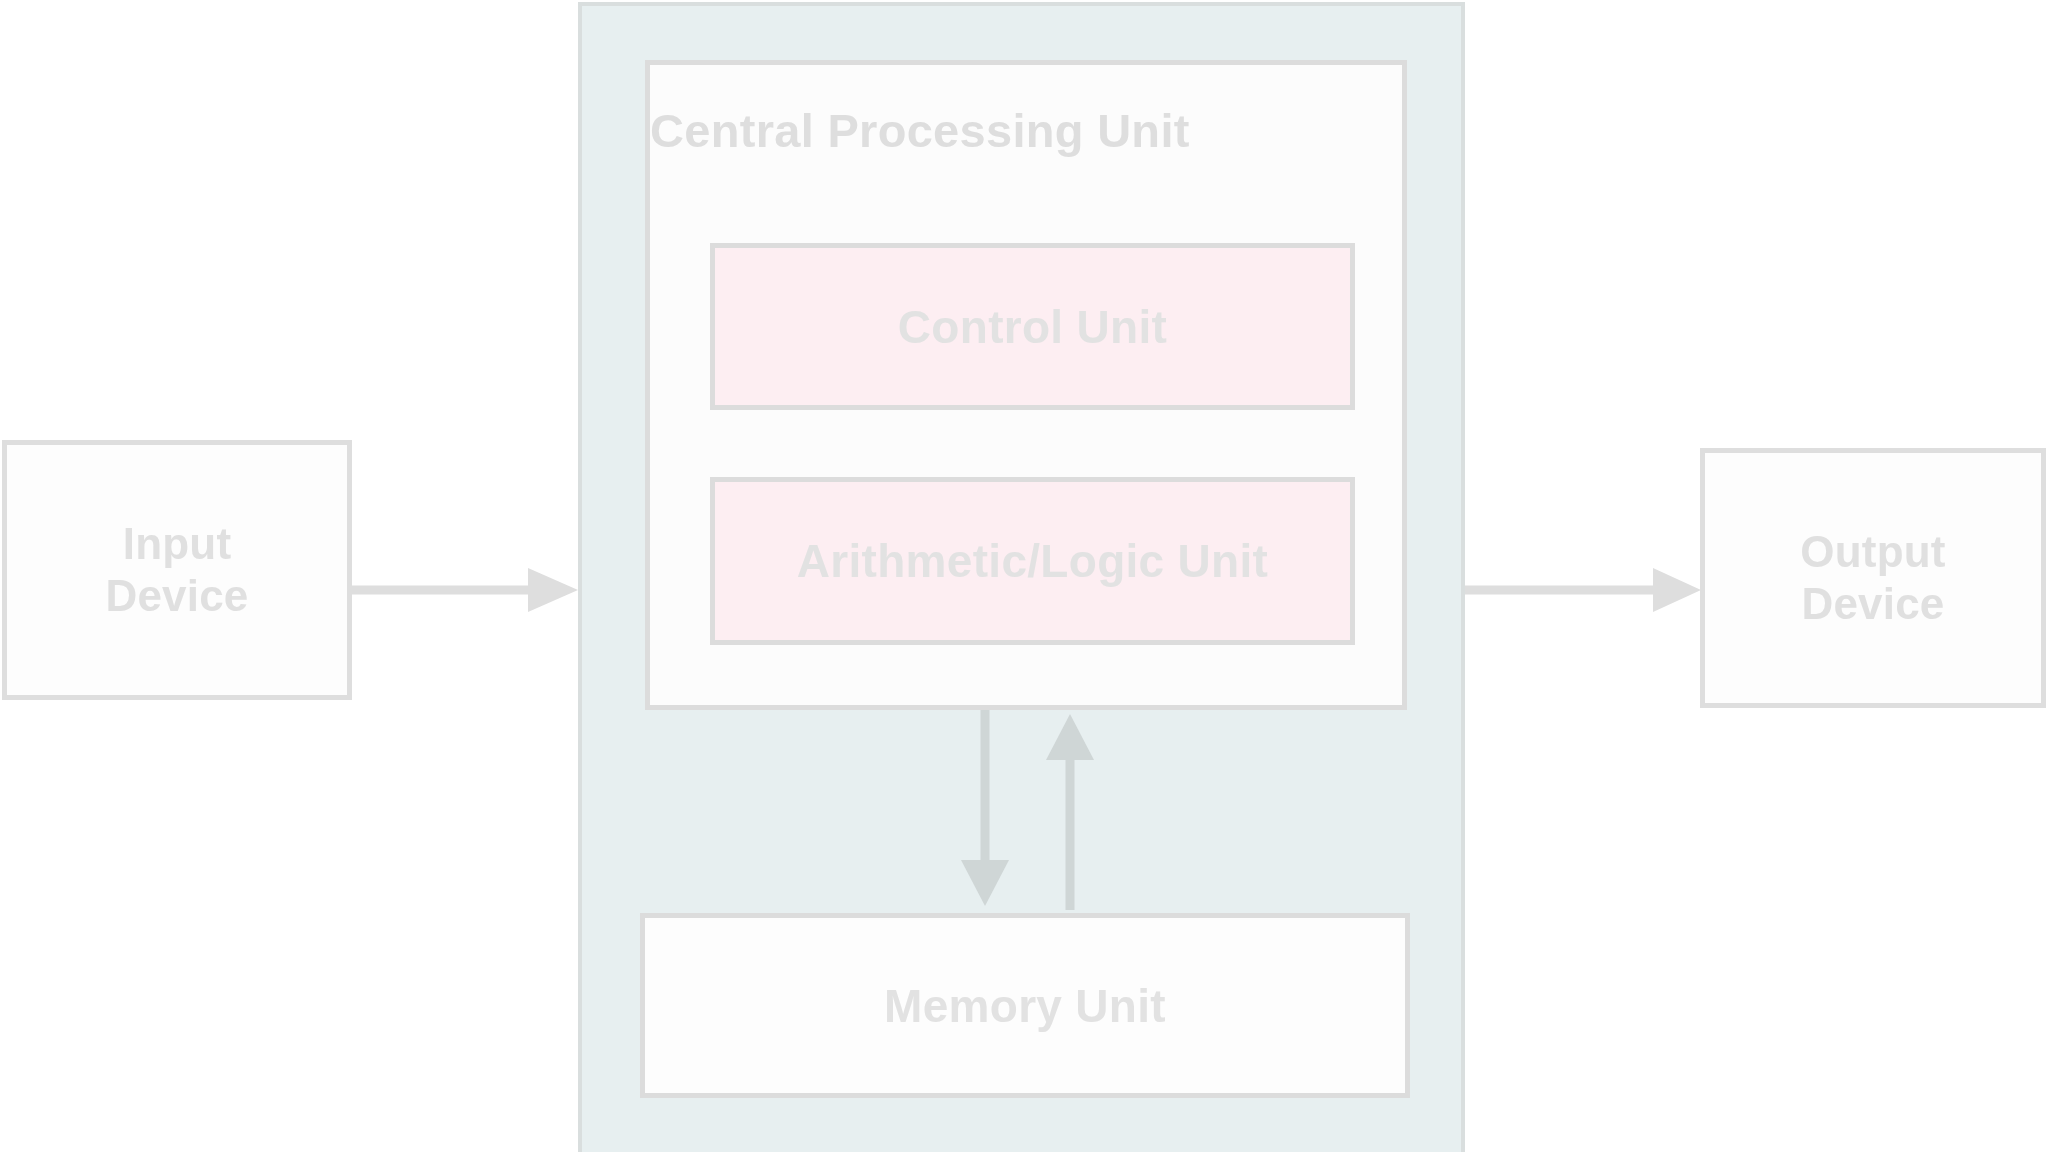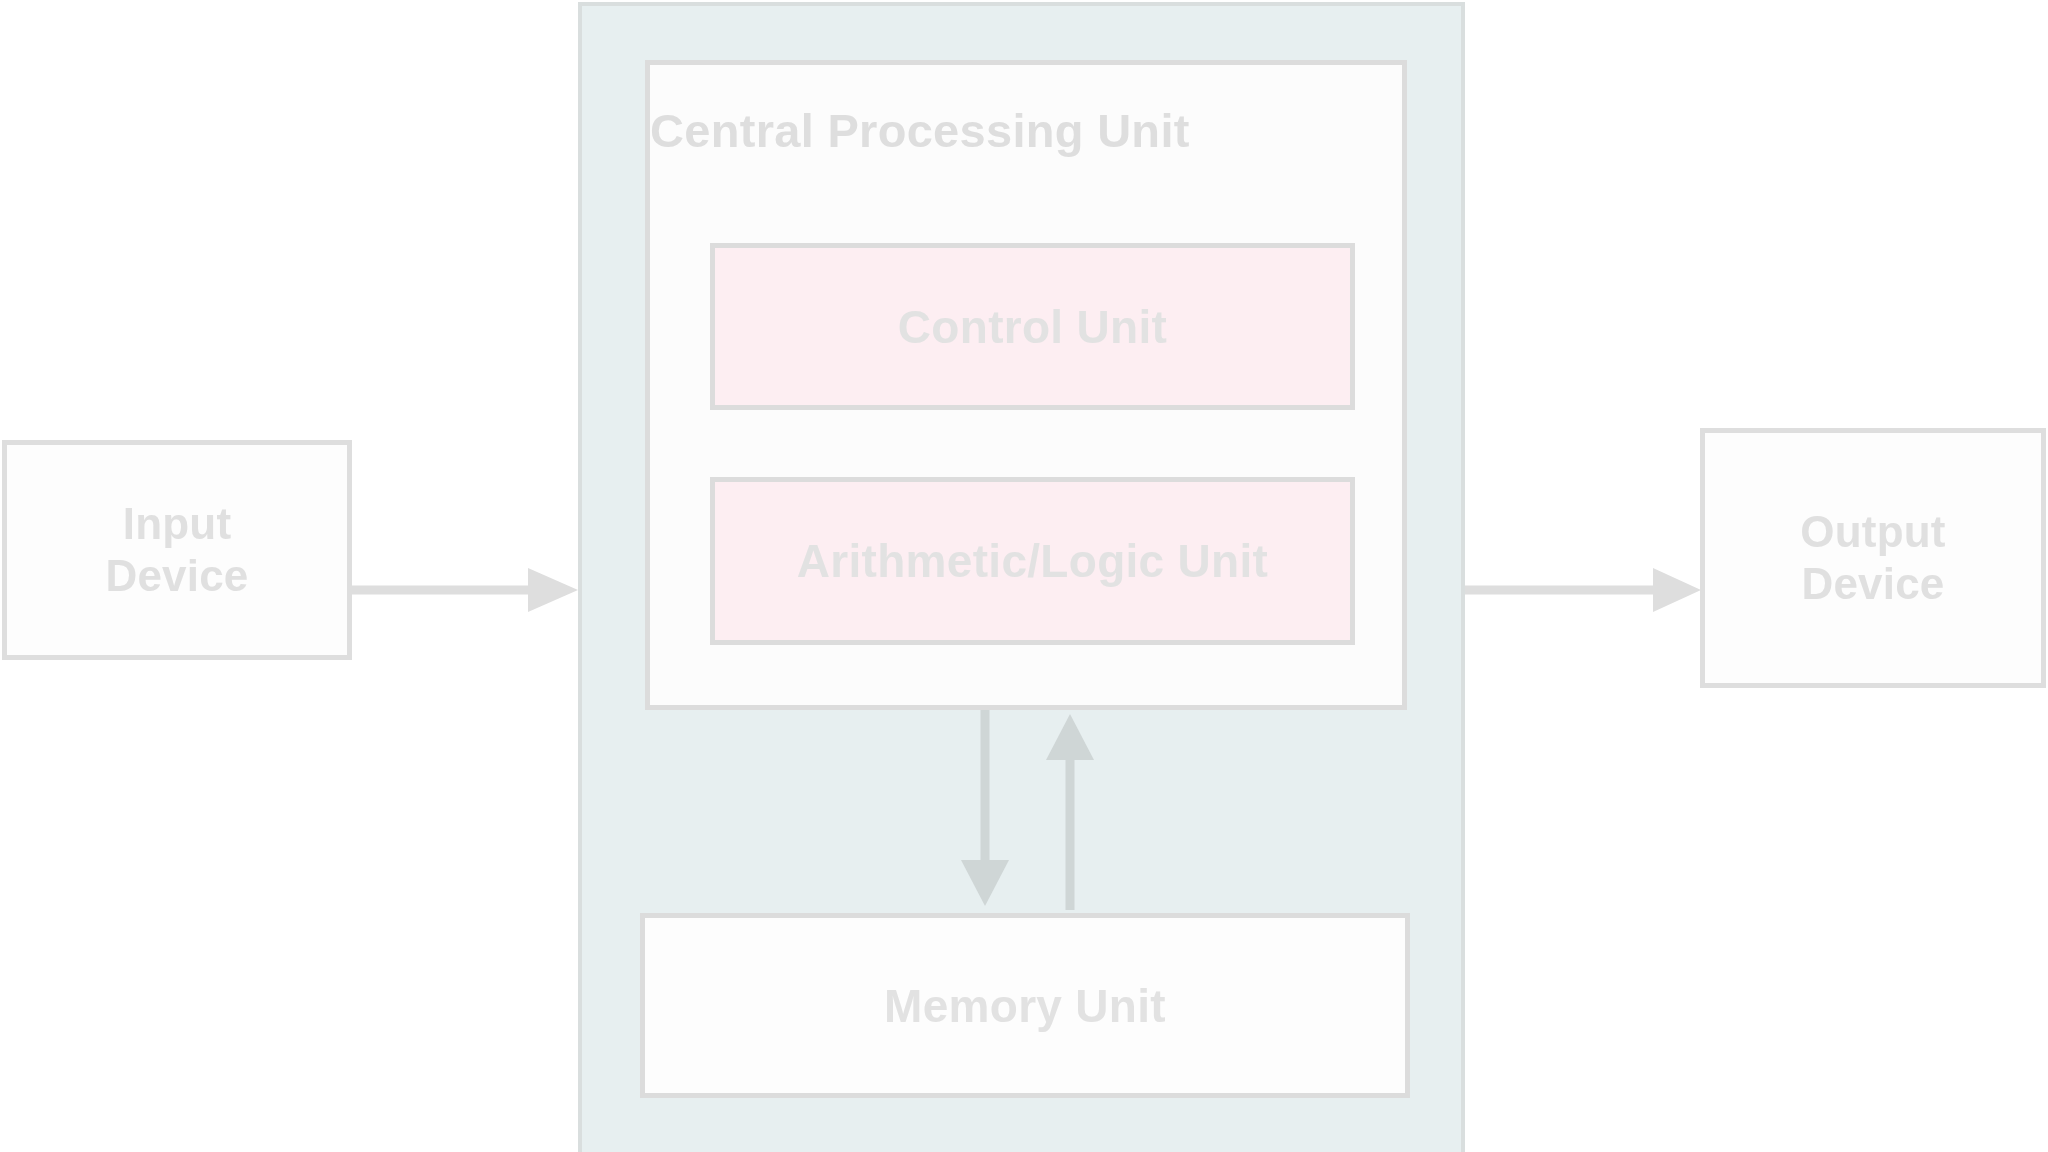--- a/index.html
+++ b/index.html
@@ -152,21 +152,21 @@
     letter-spacing: -1px;
     font-family: "DejaVu Sans", sans-serif;
     pointer-events: none;
   }
 </style>
 </head>
 <body>
 
 <div id="stage">
 
-  <div class="box io-box" id="input-device" style="left:2px; top:440px; width:350px; height:220px;">
+  <div class="box io-box" id="input-device" style="left:2px; top:440px; width:350px; height:260px;">
     <div class="io-label">
       <div>Input</div>
       <div>Device</div>
     </div>
   </div>
 
   <svg class="arrow-svg" id="arrow-input-to-cpu" style="left:352px; top:560px;" width="230" height="60" viewBox="0 0 230 60">
     <line x1="0" y1="30" x2="178" y2="30" stroke="#dedede" stroke-width="9"></line>
     <polygon points="176,8 226,30 176,52" fill="#dedede"></polygon>
   </svg>
@@ -197,21 +197,21 @@
 
   <div id="memory-box">
     <span id="memory-label">Memory Unit</span>
   </div>
 
   <svg class="arrow-svg" id="arrow-cpu-to-output" style="left:1465px; top:560px;" width="240" height="60" viewBox="0 0 240 60">
     <line x1="0" y1="30" x2="190" y2="30" stroke="#dedede" stroke-width="9"></line>
     <polygon points="188,8 236,30 188,52" fill="#dedede"></polygon>
   </svg>
 
-  <div class="box io-box" id="output-device" style="left:1700px; top:428px; width:346px; height:260px;">
+  <div class="box io-box" id="output-device" style="left:1700px; top:448px; width:346px; height:260px;">
     <div class="io-label">
       <div>Output</div>
       <div>Device</div>
     </div>
   </div>
 
 
 </div>
 
 </body></html>

